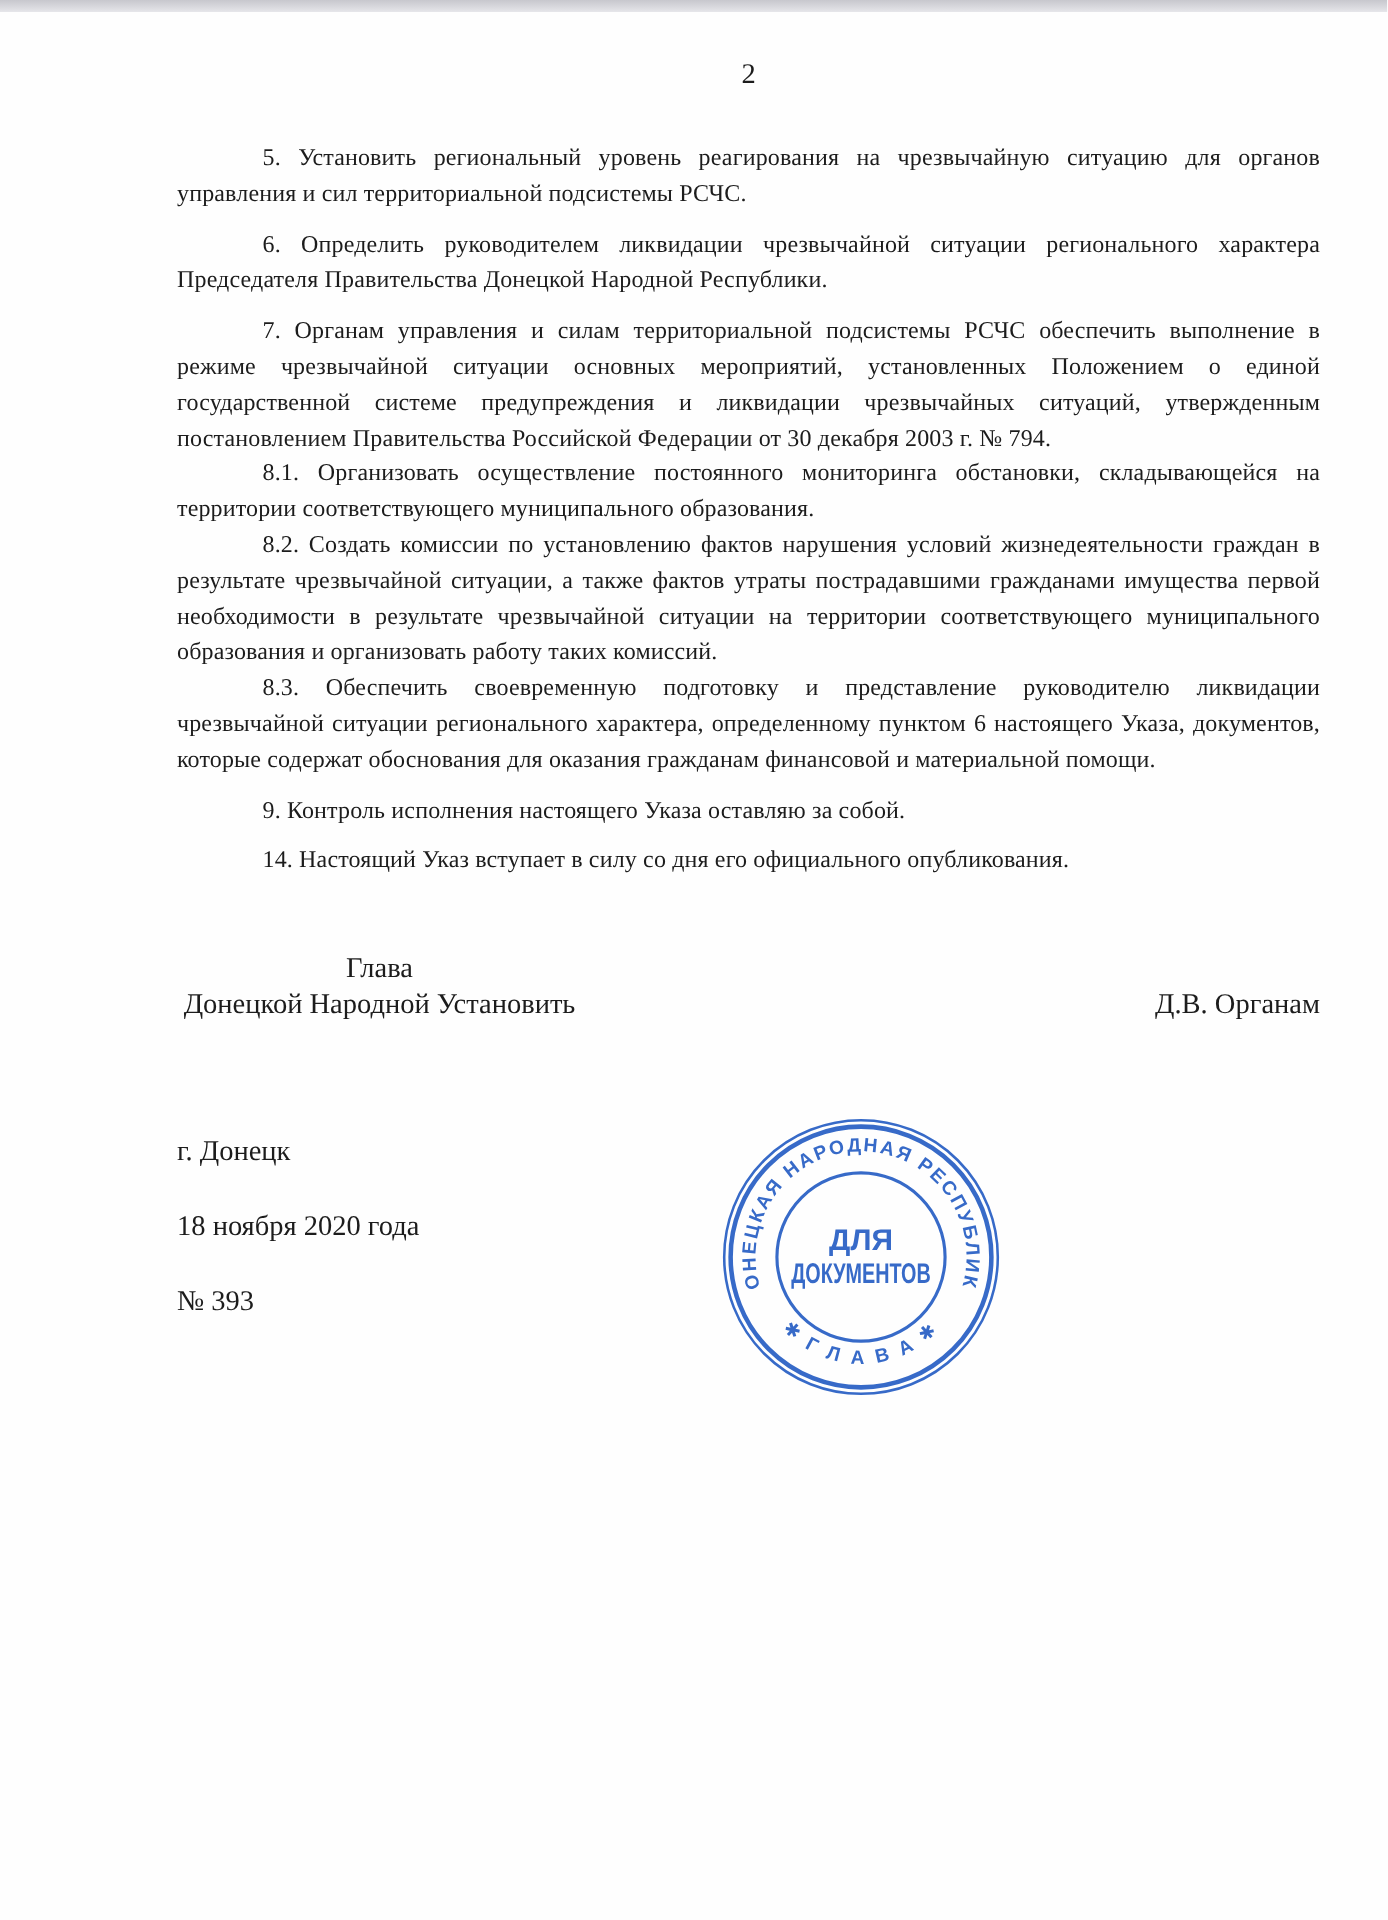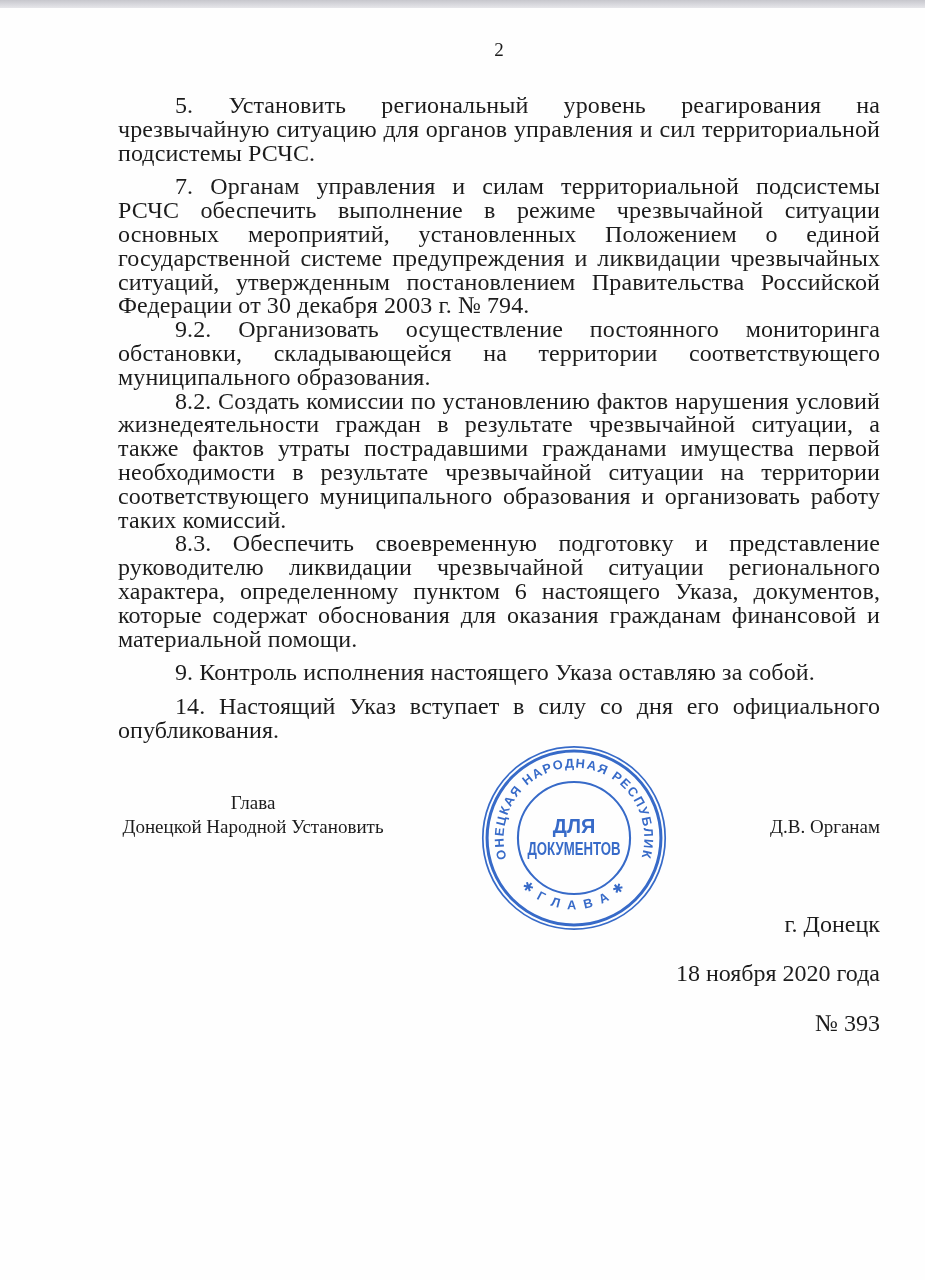--- a/index.html
+++ b/index.html
@@ -23,21 +23,21 @@
   }
   .page-number {
     margin-top: 30px;
     text-align: center;
     font-size: 19px;
     line-height: 24px;
   }
   .body-text { margin-top: 32px; }
   .para {
     margin: 0;
-    font-size: 24px;
+    font-size: 16px;
     line-height: 23.8px;
     text-align: justify;
     text-indent: 57px;
     letter-spacing: 0.1px;
   }
   .para.spaced { margin-top: 10px; }
 
   .sig-row {
     margin-top: 48px;
     display: flex;
@@ -62,37 +62,38 @@
   .stamp text {
     font-family: "Liberation Sans", "DejaVu Sans", sans-serif;
     fill: #2d63c6;
     font-weight: bold;
   }
   .ring-text { font-size: 13.5px; letter-spacing: 1.6px; }
   .ring-text-bottom { font-size: 13.5px; letter-spacing: 2.5px; }
   .center-line1 { font-size: 21px; }
   .center-line2 { font-size: 20px; }
 
-  .footer { font-size: 24px; line-height: 23.8px; text-align: right; }
+  .footer { font-size: 19px; line-height: 23.8px; }
   .footer-line { margin-top: 26px; }
   .footer-line.first { margin-top: 74px; }
 </style>
 </head>
 <body>
 
 <div class="page">
   <div class="scan-band"></div>
 
   <div class="content">
     <div class="page-number">2</div>
 
     <div class="body-text">
       <p class="para spaced">5. Установить региональный уровень реагирования на чрезвычайную ситуацию для органов управления и сил территориальной подсистемы РСЧС.</p>
+      <p class="para spaced">6. Определить руководителем ликвидации чрезвычайной ситуации регионального характера Председателя Правительства Донецкой Народной Республики.</p>
       <p class="para spaced">7. Органам управления и силам территориальной подсистемы РСЧС обеспечить выполнение в режиме чрезвычайной ситуации основных мероприятий, установленных Положением о единой государственной системе предупреждения и ликвидации чрезвычайных ситуаций, утвержденным постановлением Правительства Российской Федерации от 30 декабря 2003 г. № 794.</p>
-      <p class="para">9.2. Организовать осуществление постоянного мониторинга обстановки, складывающейся на территории соответствующего муниципального образования.</p>
+      <p class="para">8.1. Организовать осуществление постоянного мониторинга обстановки, складывающейся на территории соответствующего муниципального образования.</p>
       <p class="para">8.2. Создать комиссии по установлению фактов нарушения условий жизнедеятельности граждан в результате чрезвычайной ситуации, а также фактов утраты пострадавшими гражданами имущества первой необходимости в результате чрезвычайной ситуации на территории соответствующего муниципального образования и организовать работу таких комиссий.</p>
       <p class="para">8.3. Обеспечить своевременную подготовку и представление руководителю ликвидации чрезвычайной ситуации регионального характера, определенному пунктом 6 настоящего Указа, документов, которые содержат обоснования для оказания гражданам финансовой и материальной помощи.</p>
       <p class="para spaced">9. Контроль исполнения настоящего Указа оставляю за собой.</p>
       <p class="para spaced">14. Настоящий Указ вступает в силу со дня его официального опубликования.</p>
     </div>
 
     <div class="sig-row">
       <div class="sig-title">
         <div>Глава</div>
         <div>Донецкой Народной Установить</div>

